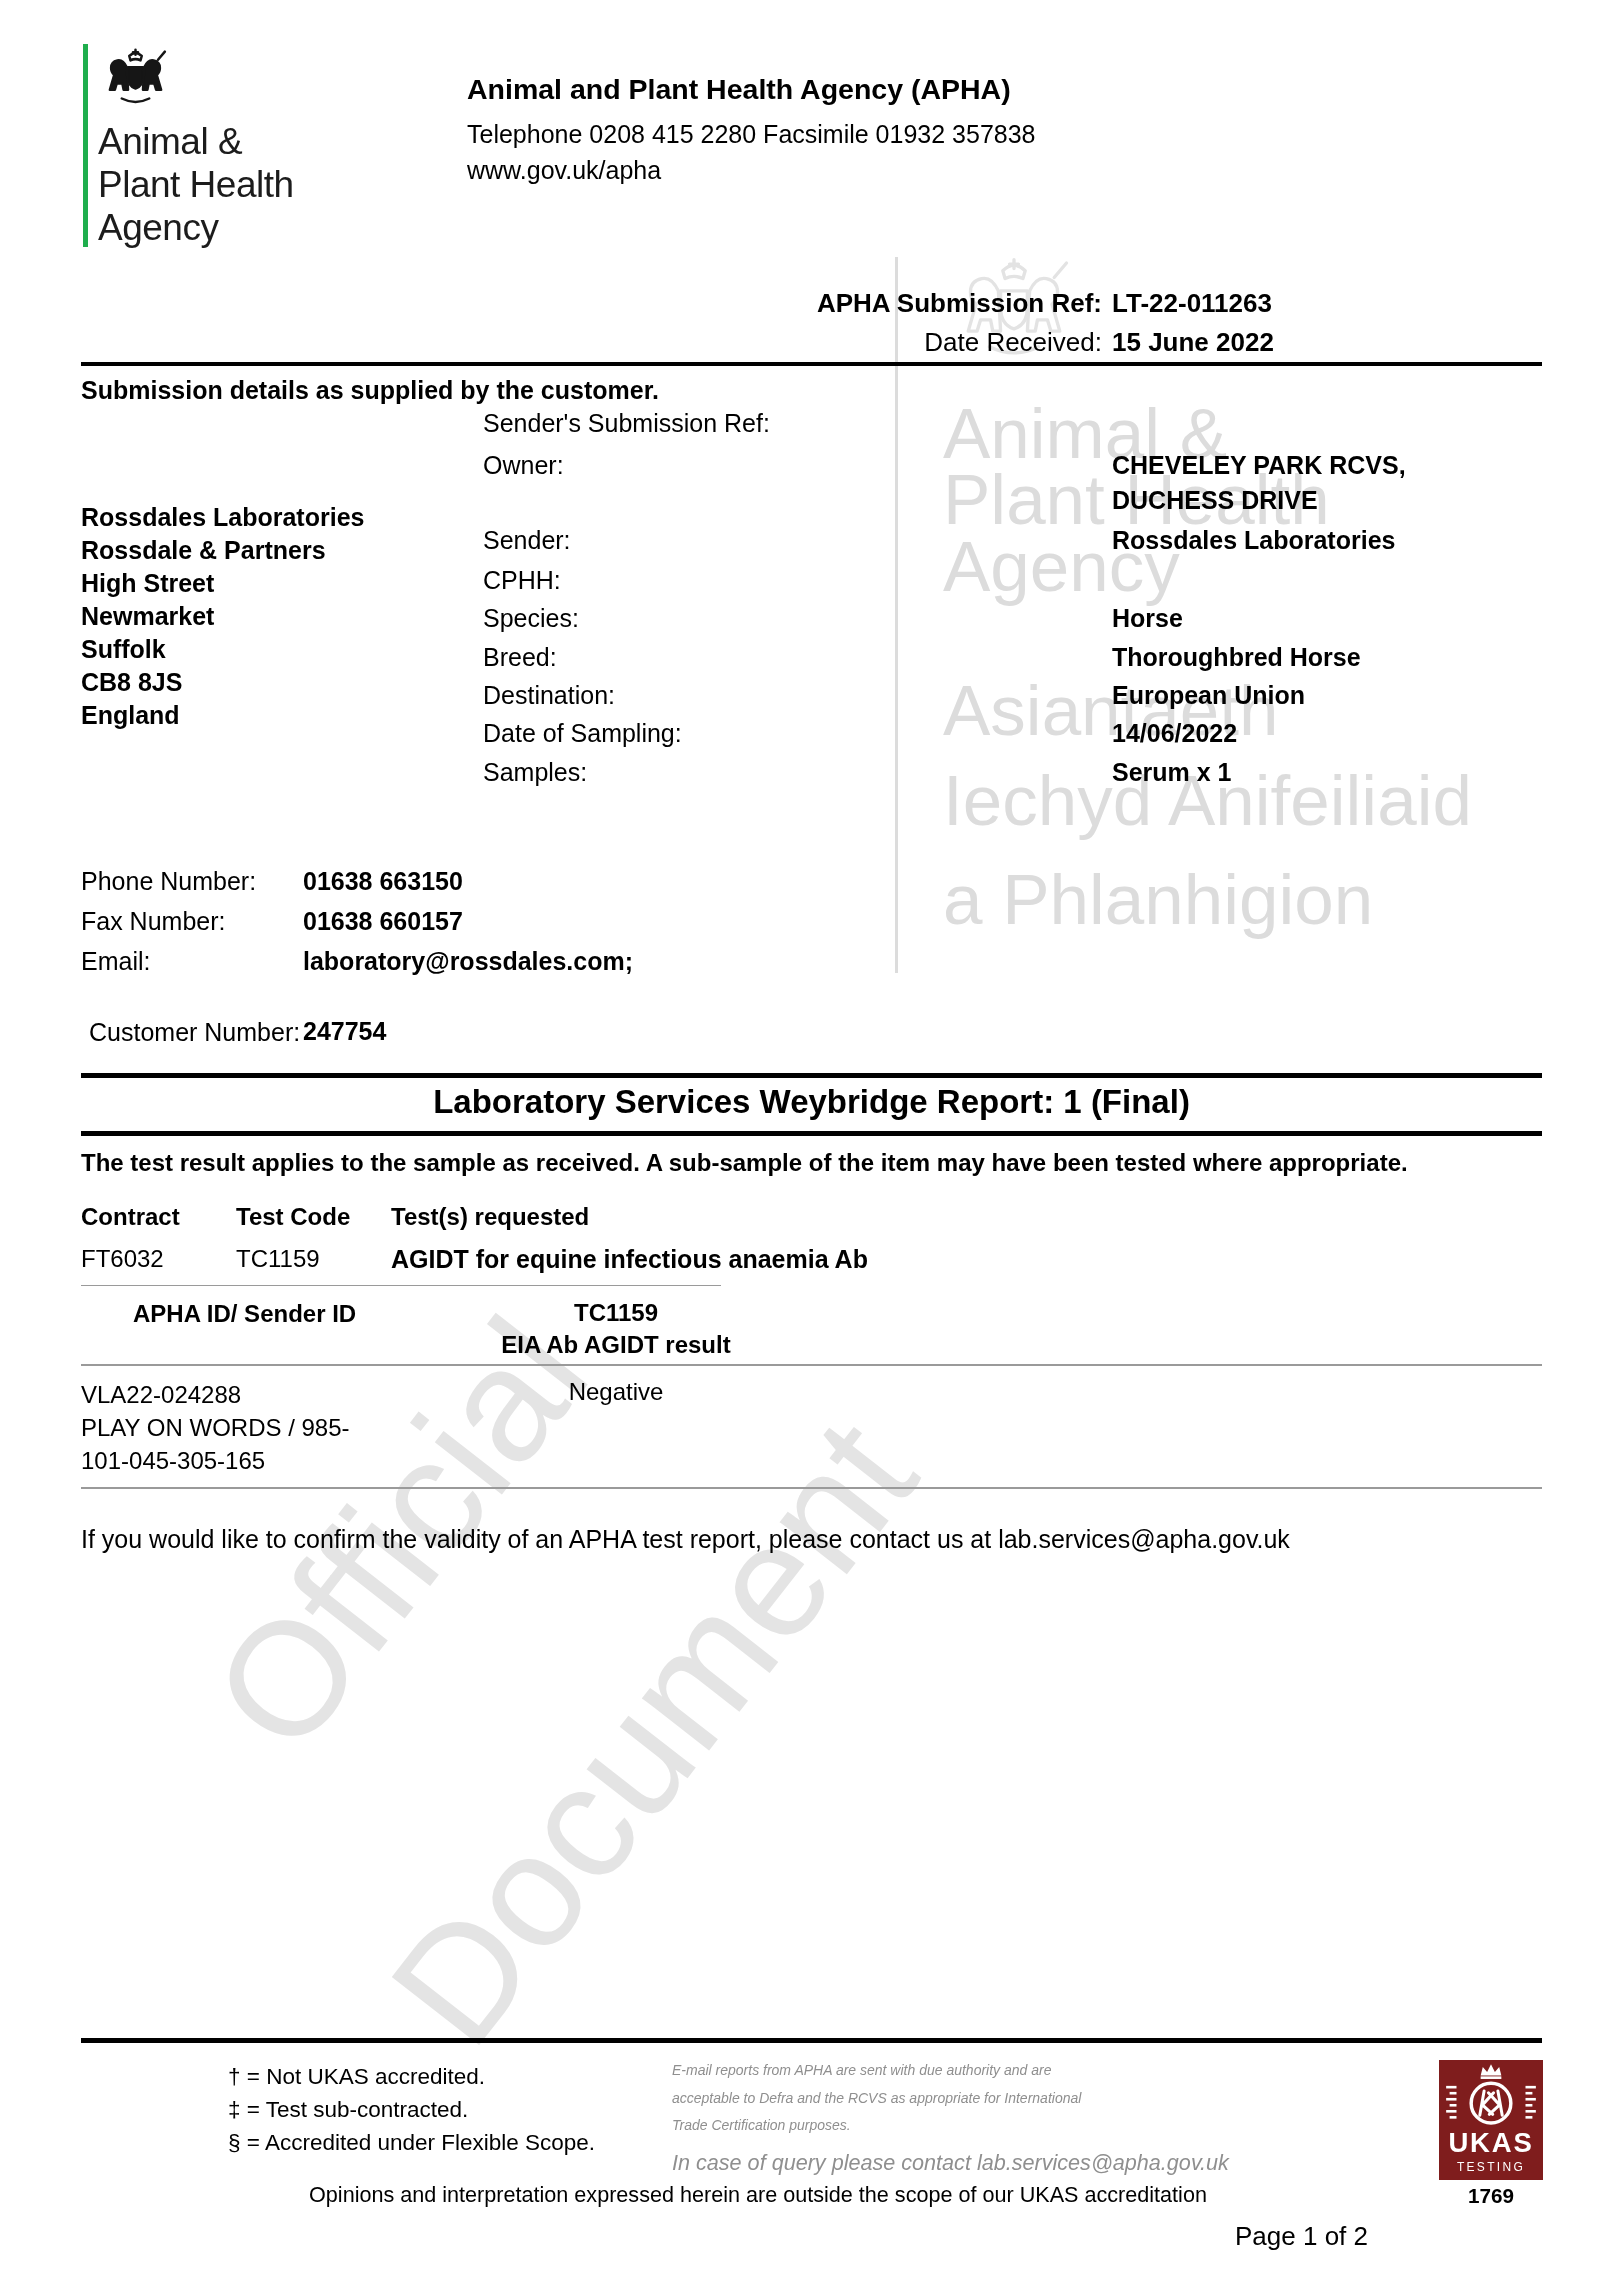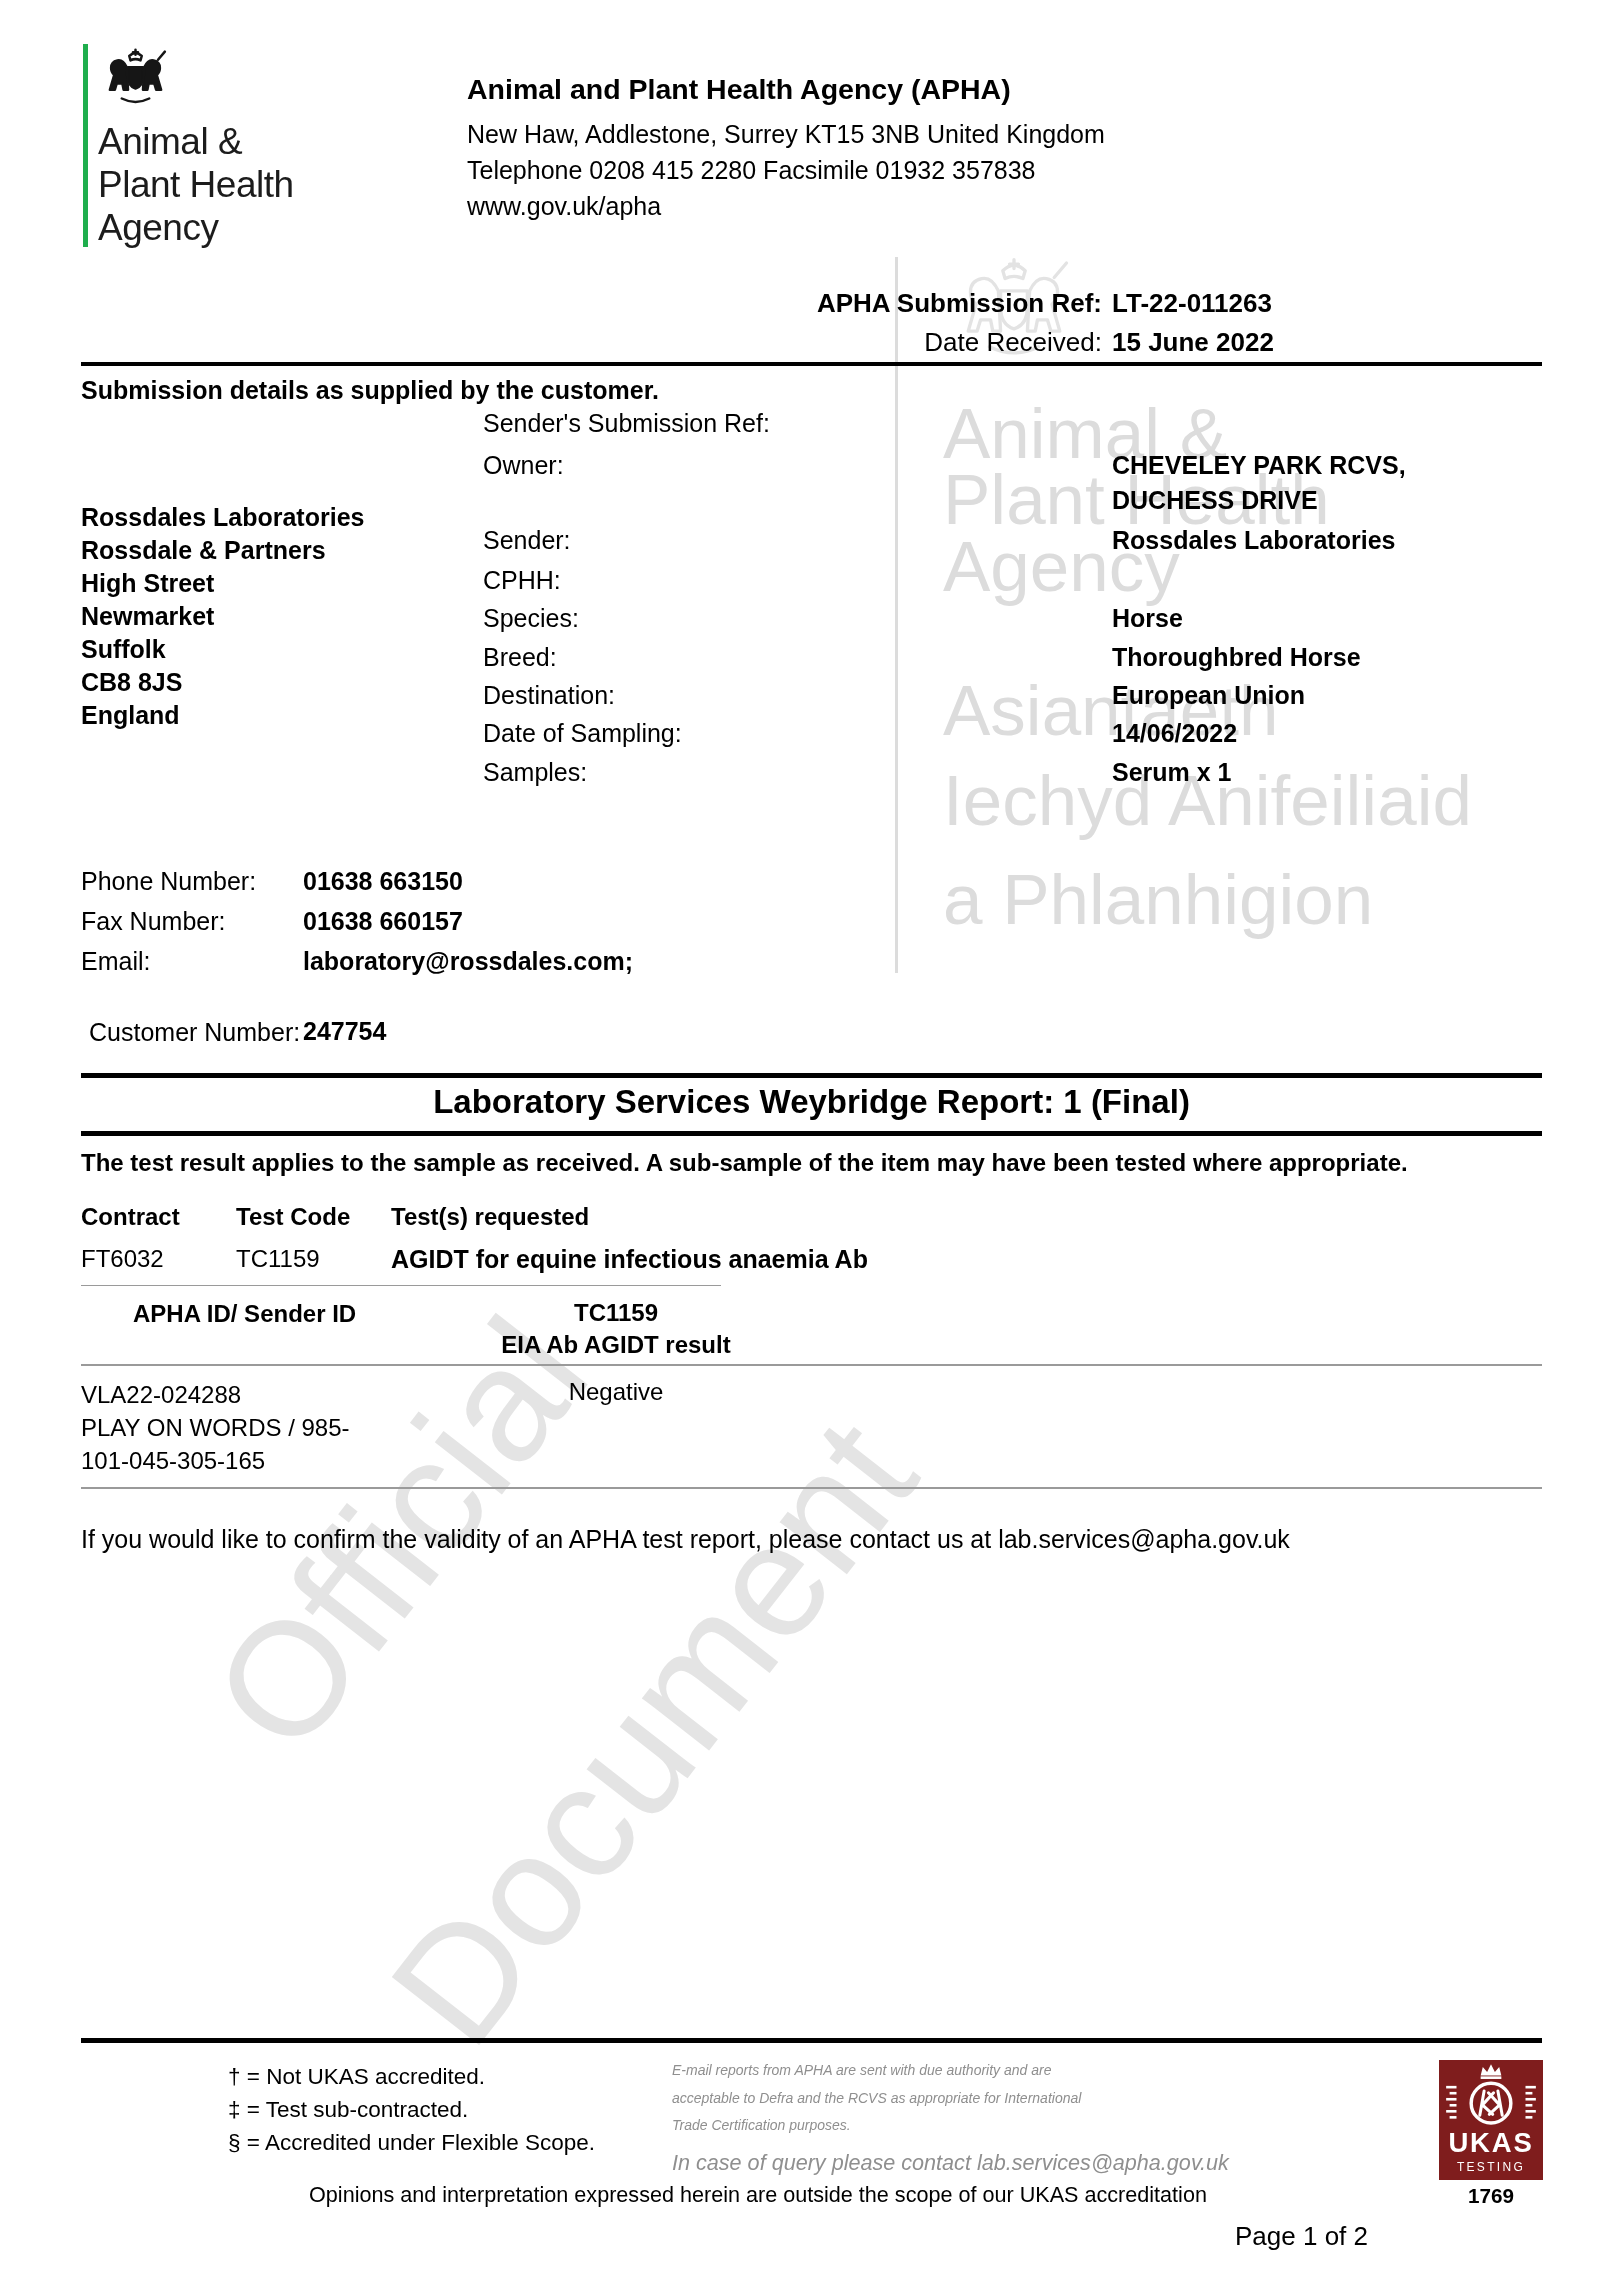--- a/index.html
+++ b/index.html
@@ -109,21 +109,20 @@
 </svg>
 
 <div class="abs" id="logo-text">
   <div>Animal &amp;</div>
   <div>Plant Health</div>
   <div>Agency</div>
 </div>
 
 <div class="abs" id="org-name">Animal and Plant Health Agency (APHA)</div>
 <div class="abs" id="org-address">
-  <div>New Haw, Addlestone, Surrey KT15 3NB United Kingdom</div>
   <div>Telephone 0208 415 2280 Facsimile 01932 357838</div>
   <div>www.gov.uk/apha</div>
 </div>
 
 <div class="abs ref-label b" style="top:288px">APHA Submission Ref:</div>
 <div class="abs ref-value" style="top:288px">LT-22-011263</div>
 <div class="abs ref-label" style="top:327px">Date Received:</div>
 <div class="abs ref-value" style="top:327px">15 June 2022</div>
 
 <div class="rule" style="left:81px;top:362px;width:1461px;height:4.1px"></div>

